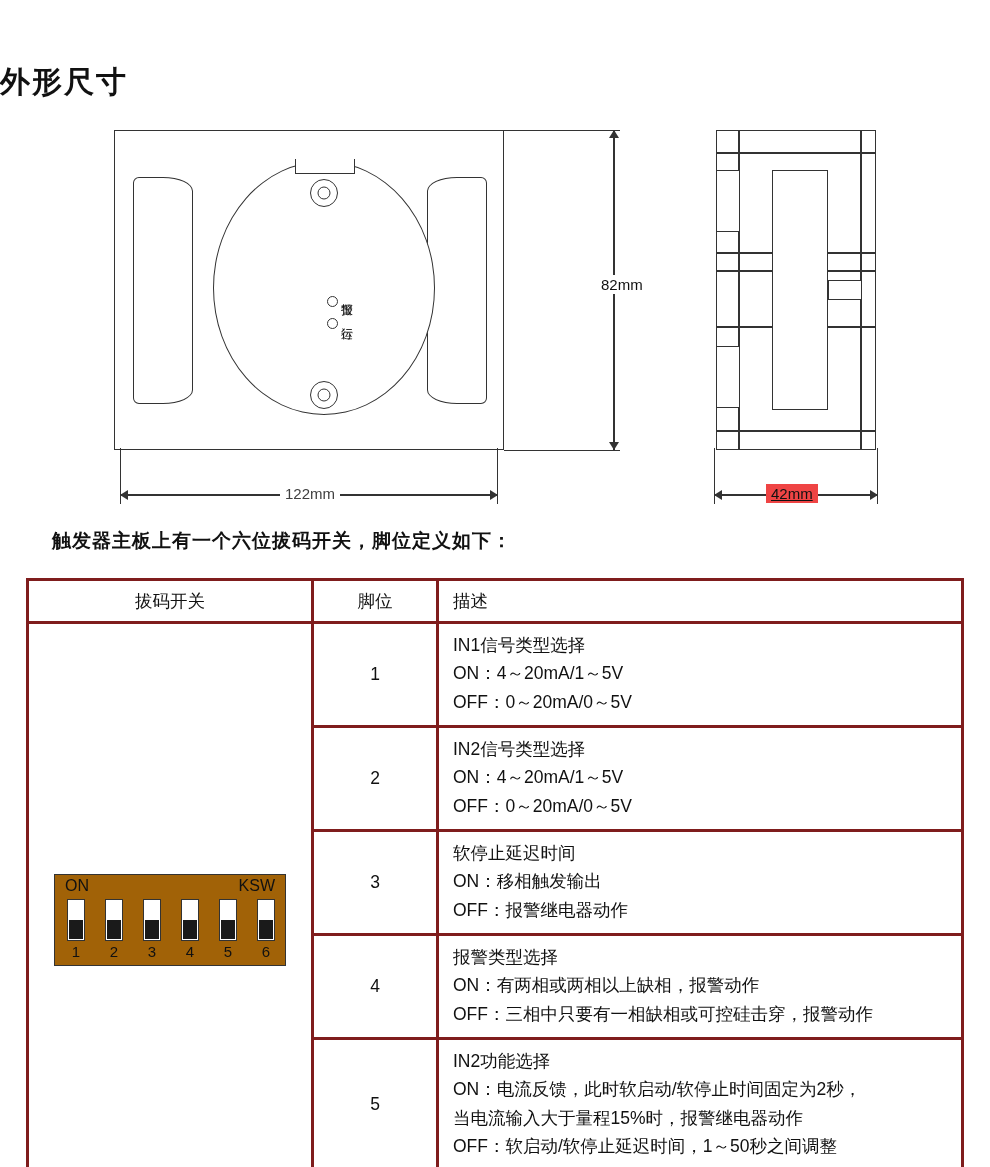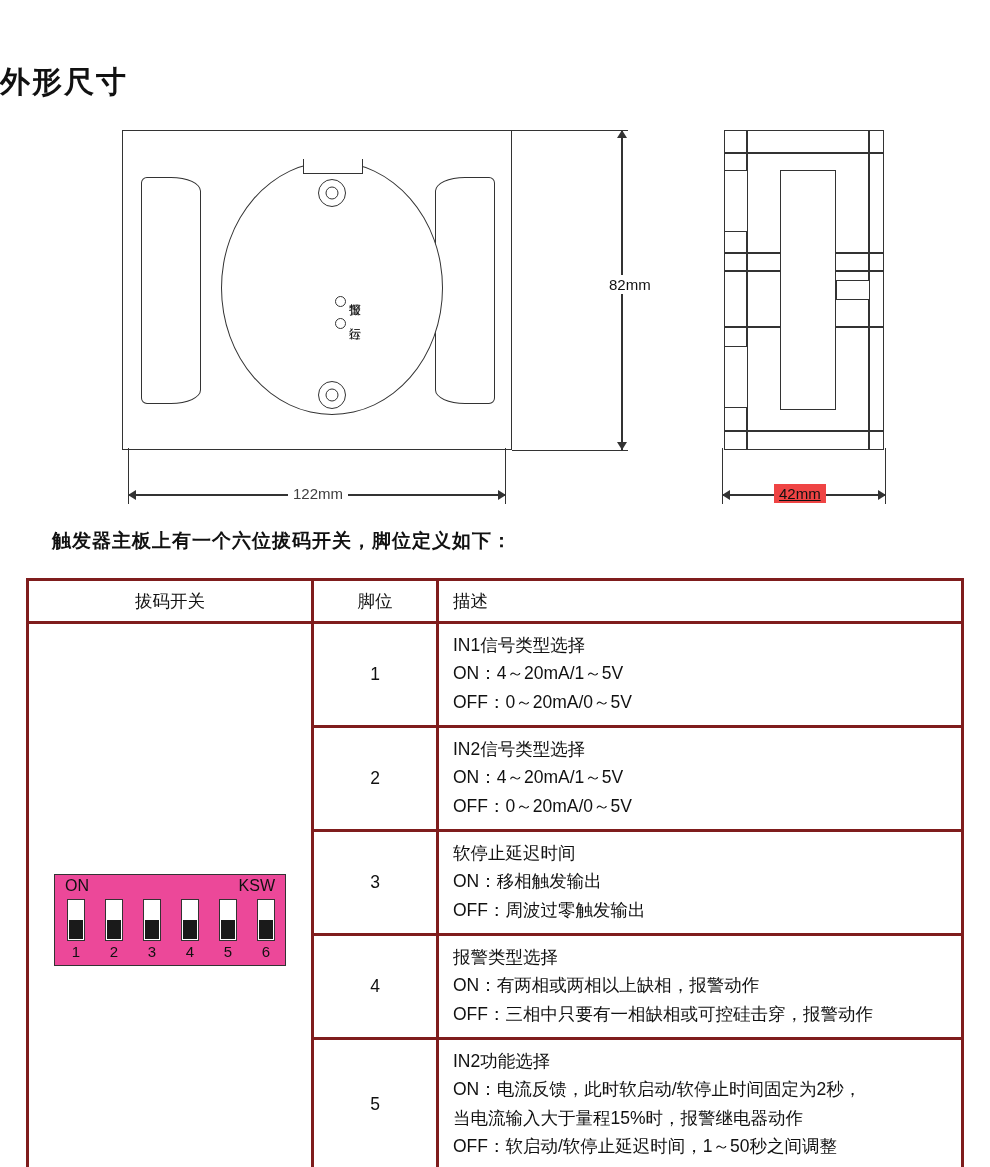--- a/index.html
+++ b/index.html
@@ -24,21 +24,21 @@
     font-size: 30px;
     font-weight: bold;
     letter-spacing: 2px;
     color: #111;
   }
 
   
   .drawing {
     position: absolute;
     top: 110px;
-    left: 16px;
+    left: 8px;
     width: 932px;
     height: 390px;
   }
 
   
   .front-view {
     position: absolute;
     left: 106px;
     top: 20px;
     width: 390px;
@@ -319,21 +319,21 @@
   td.sw-cell { text-align: center; vertical-align: middle; padding: 0; }
 
   
   .dip {
     position: relative;
     width: 232px;
     height: 92px;
     margin: 0 auto;
     border: 1.5px solid #333;
     box-sizing: border-box;
-    background: #ec4899;
+    background: #a16207;
   }
   .dip-on {
     position: absolute;
     left: 10px;
     top: 2px;
     font-size: 16px;
     color: #111;
   }
   .dip-ksw {
     position: absolute;
@@ -502,21 +502,21 @@
       <div>ON：4～20mA/1～5V</div>
       <div>OFF：0～20mA/0～5V</div>
     </td>
   </tr>
 
   <tr>
     <td class="pin-cell">3</td>
     <td class="desc-cell">
       <div>软停止延迟时间</div>
       <div>ON：移相触发输出</div>
-      <div>OFF：周波过零触发输出</div>
+      <div>OFF：报警继电器动作</div>
     </td>
   </tr>
 
   <tr>
     <td class="pin-cell">4</td>
     <td class="desc-cell">
       <div>报警类型选择</div>
       <div>ON：有两相或两相以上缺相，报警动作</div>
       <div>OFF：三相中只要有一相缺相或可控硅击穿，报警动作</div>
     </td>

